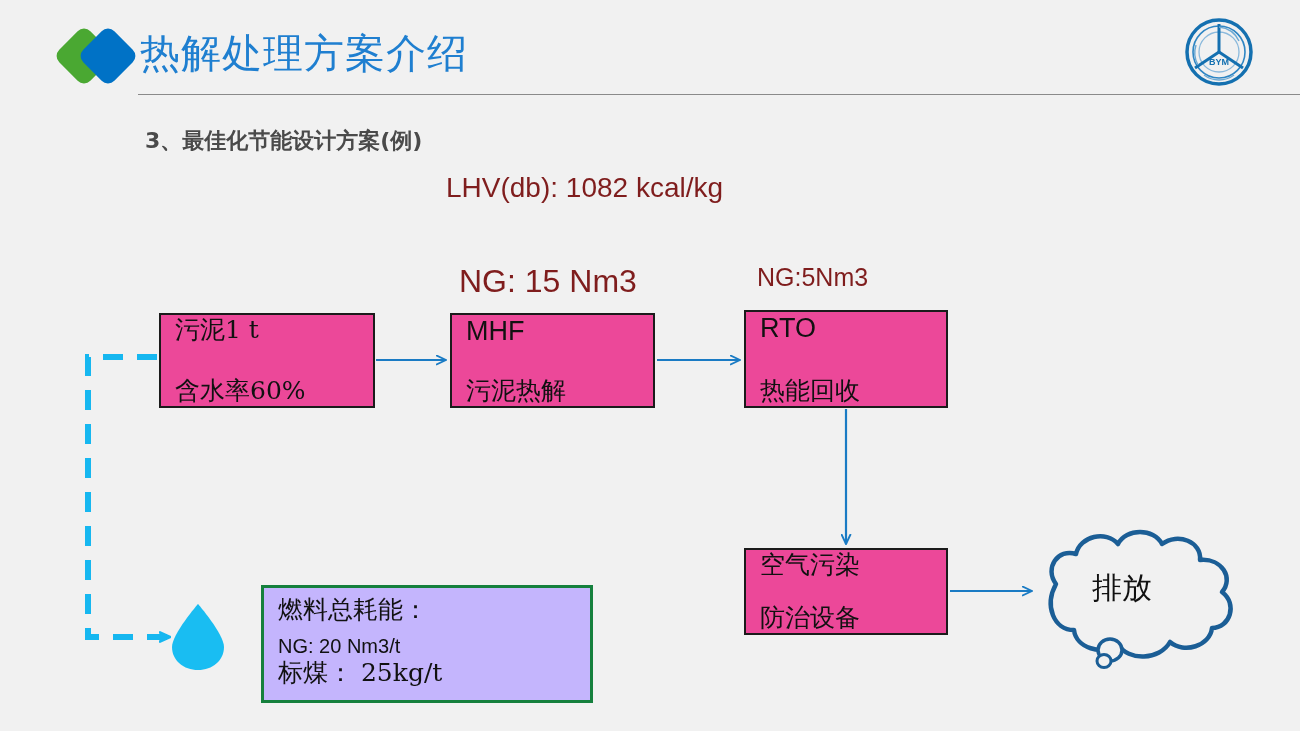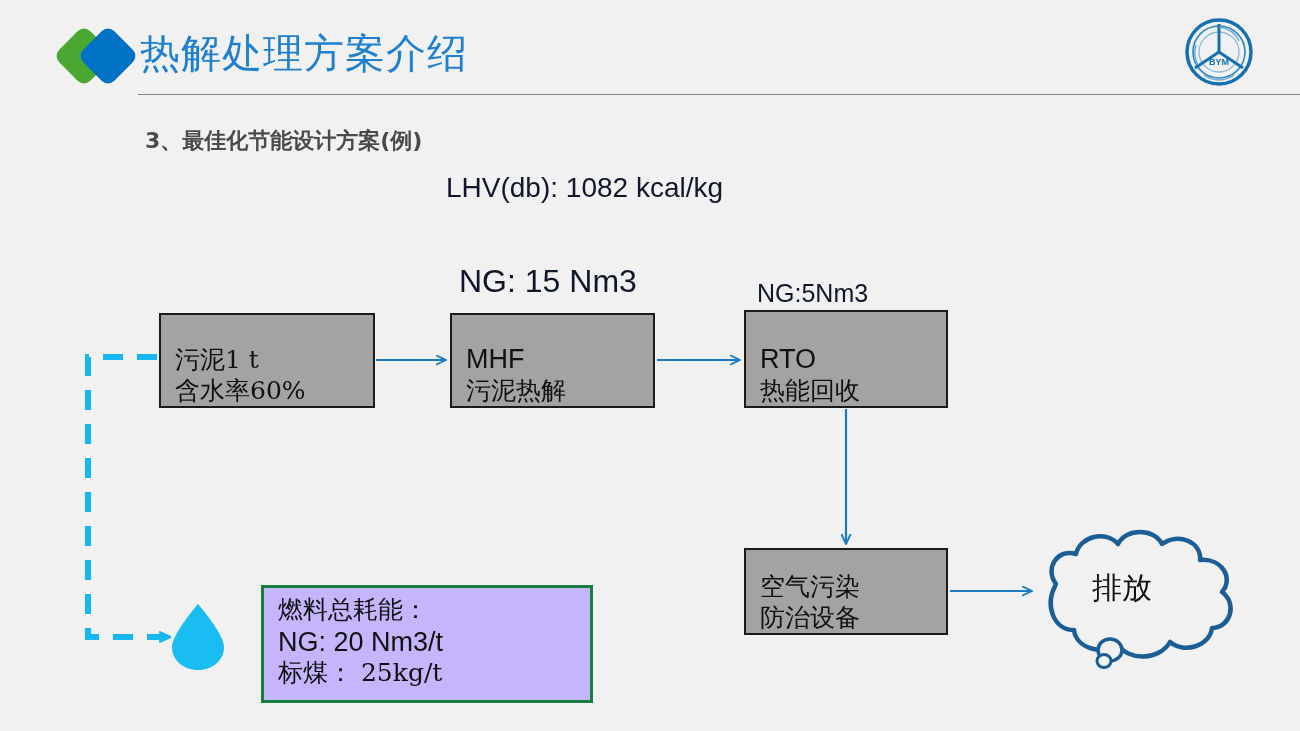--- a/index.html
+++ b/index.html
@@ -85,50 +85,49 @@
     font-weight: bold;
     color: #4a4a4a;
     font-family: "DejaVu Sans", "Liberation Sans", sans-serif;
     white-space: nowrap;
     margin-top: 8px;
   }
 
   
   .label {
     position: absolute;
-    color: #0f172a;
+    color: #7f1d1d;
     font-family: "Liberation Sans", sans-serif;
     white-space: nowrap;
   }
   .label-lhv {
     left: 444px;
     top: 172px;
     font-size: 28px;
   }
   .label-ng1 {
     left: 457px;
     top: 263px;
     font-size: 32px;
   }
   .label-ng2 {
     left: 755px;
     top: 263px;
     font-size: 25px;
-    margin-top: 16px;
   }
 
   
   .pbox {
     position: absolute;
-    background: #a3a3a3;
+    background: #ec4899;
     border: 2px solid #1b1b1b;
     box-sizing: border-box;
     display: flex;
     flex-direction: column;
-    justify-content: flex-end;
+    justify-content: space-between;
     padding-left: 14px;
   }
   .pbox .ln {
     line-height: 1.22;
     white-space: nowrap;
     color: #111;
   }
   .cn {
     font-family: "DejaVu Serif", "Liberation Serif", serif;
     font-size: 25px;
@@ -154,21 +153,21 @@
     top: 585px;
     width: 332px;
     height: 118px;
     border: 3px solid #15803d;
     background: #c4b5fd;
     box-sizing: border-box;
     padding: 7px 0 0 14px;
   }
   #box-fuel .ln { line-height: 1.22; white-space: nowrap; color: #111; }
   .fuel-cn { font-family: "DejaVu Serif", "Liberation Serif", serif; font-size: 25px; }
-  .fuel-en { font-family: "Liberation Sans", sans-serif; font-size: 27px; }
+  .fuel-en { font-family: "Liberation Sans", sans-serif; font-size: 20px; margin-top: 8px; }
 
   
   #cloud-callout {
     position: absolute;
     left: 1012px;
     top: 522px;
     width: 250px;
     height: 150px;
   }
   #cloud-text {

